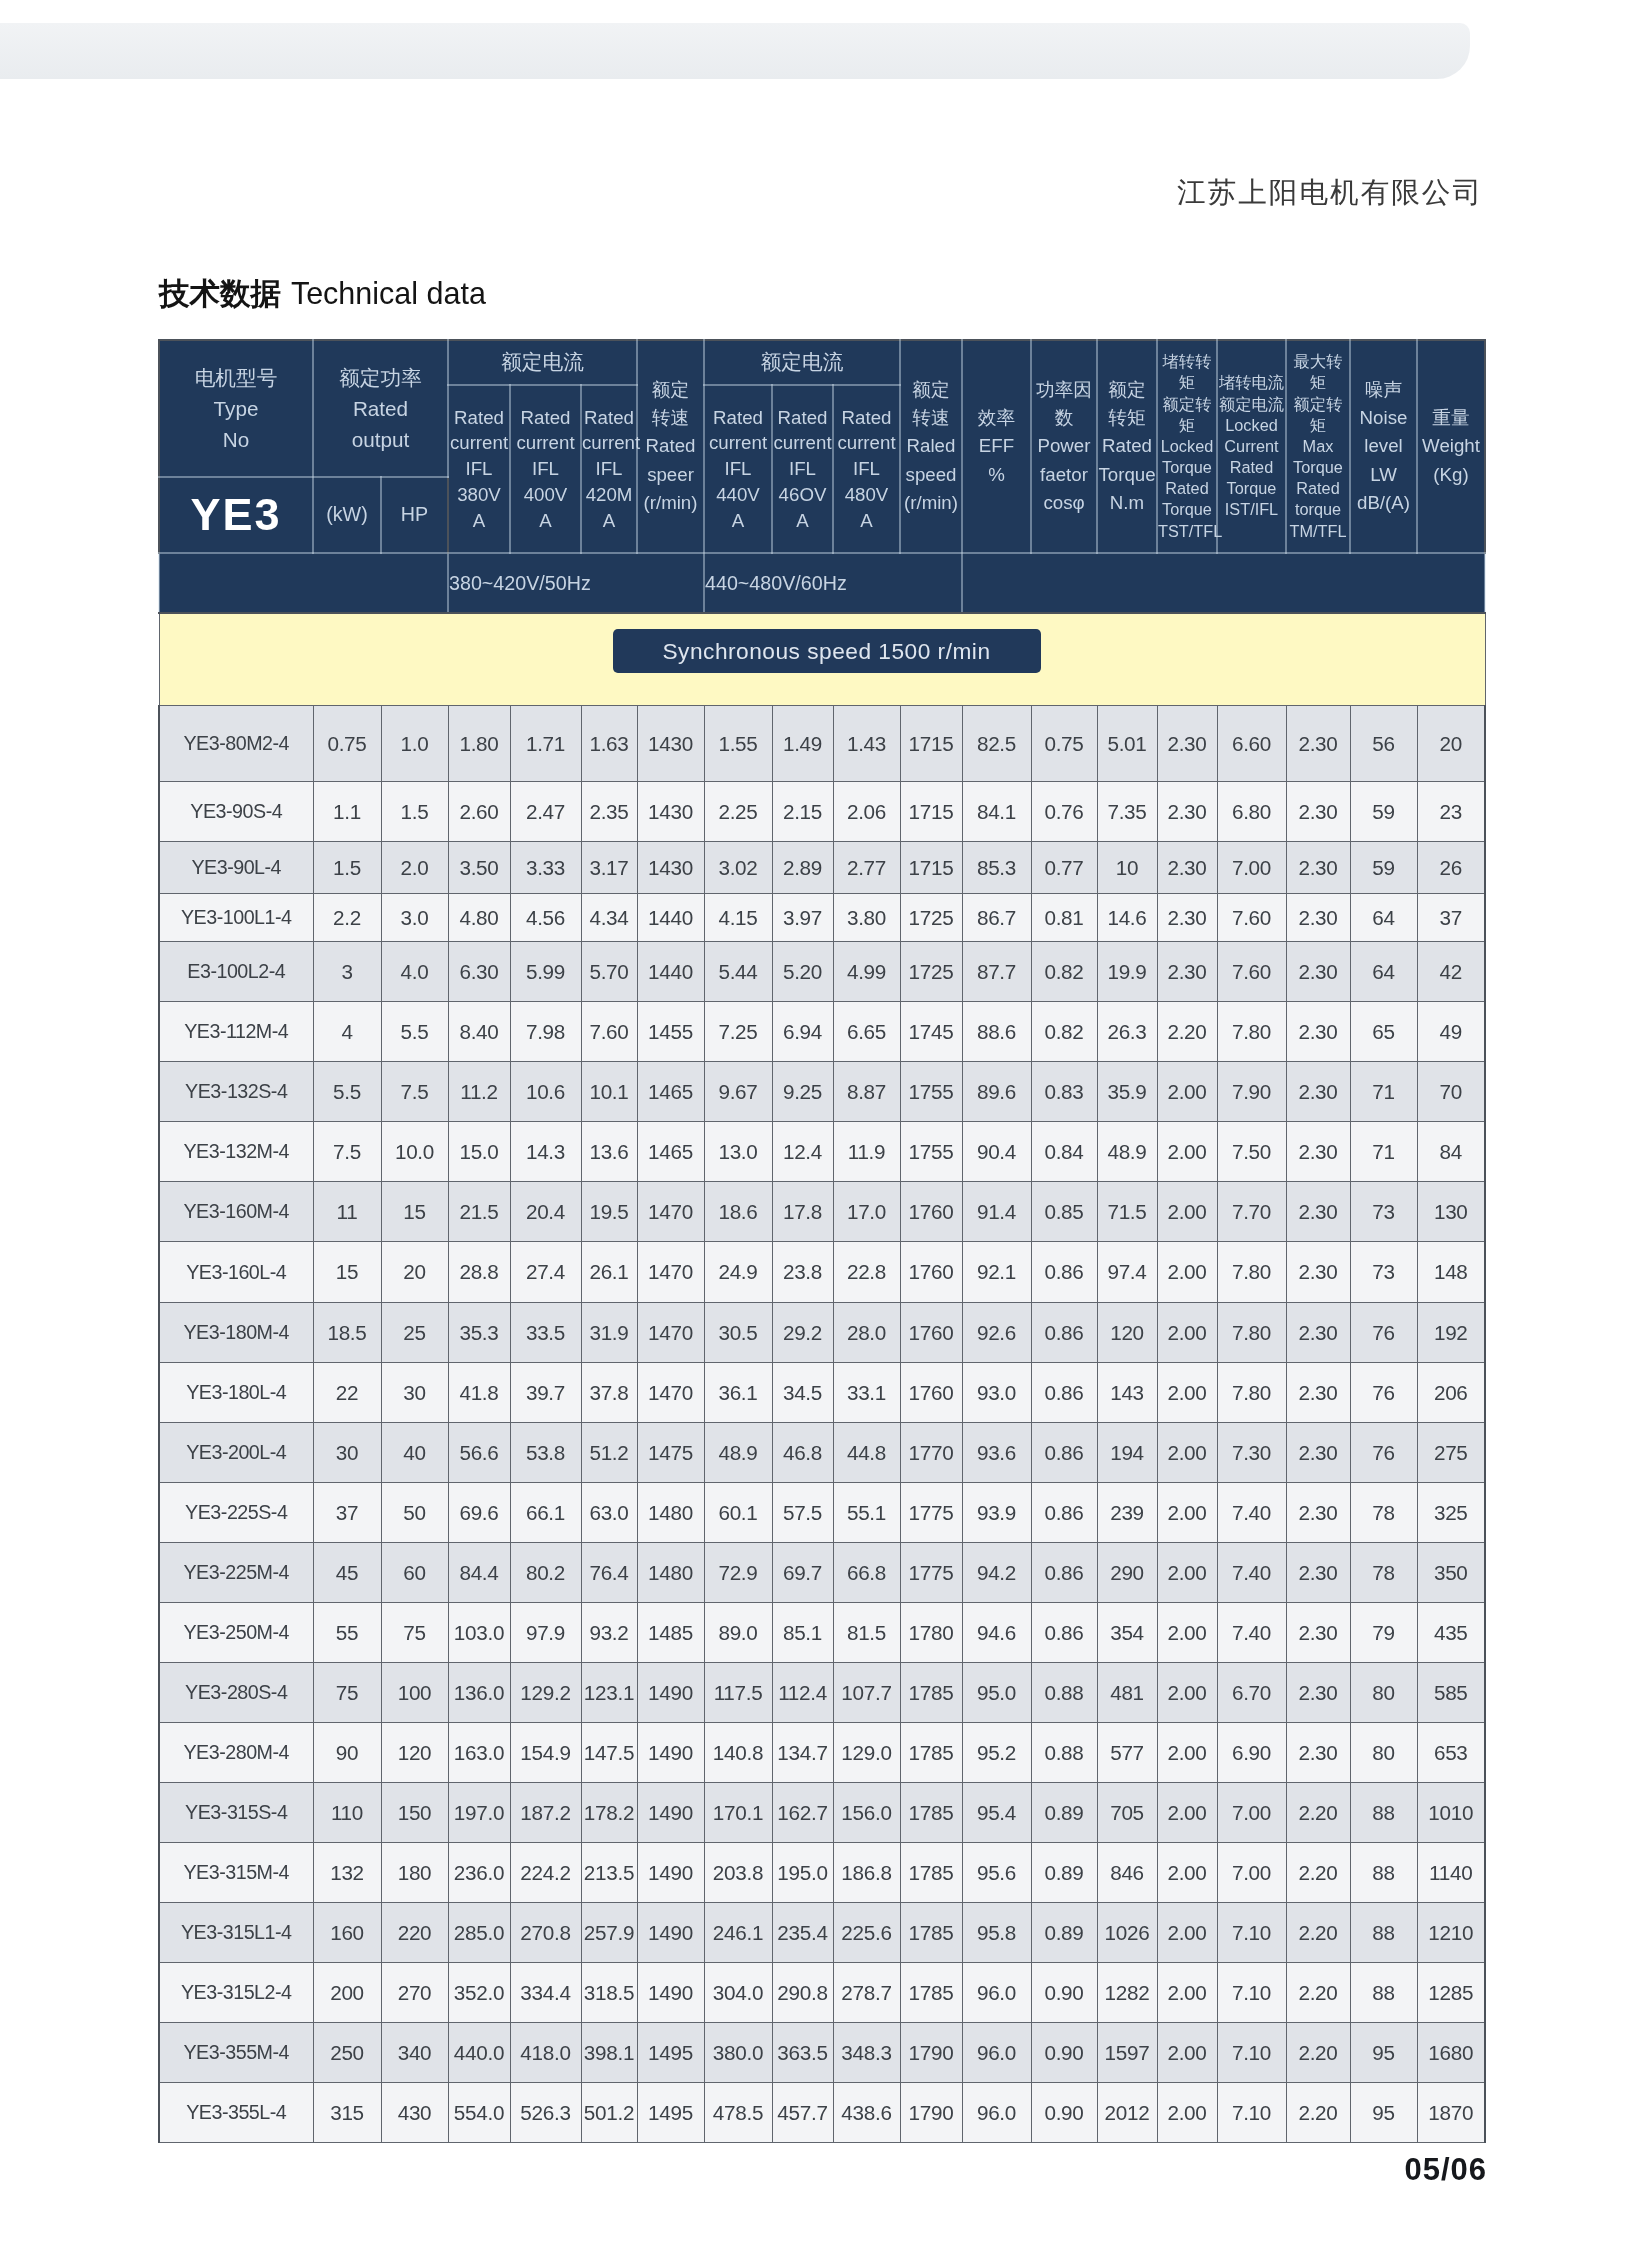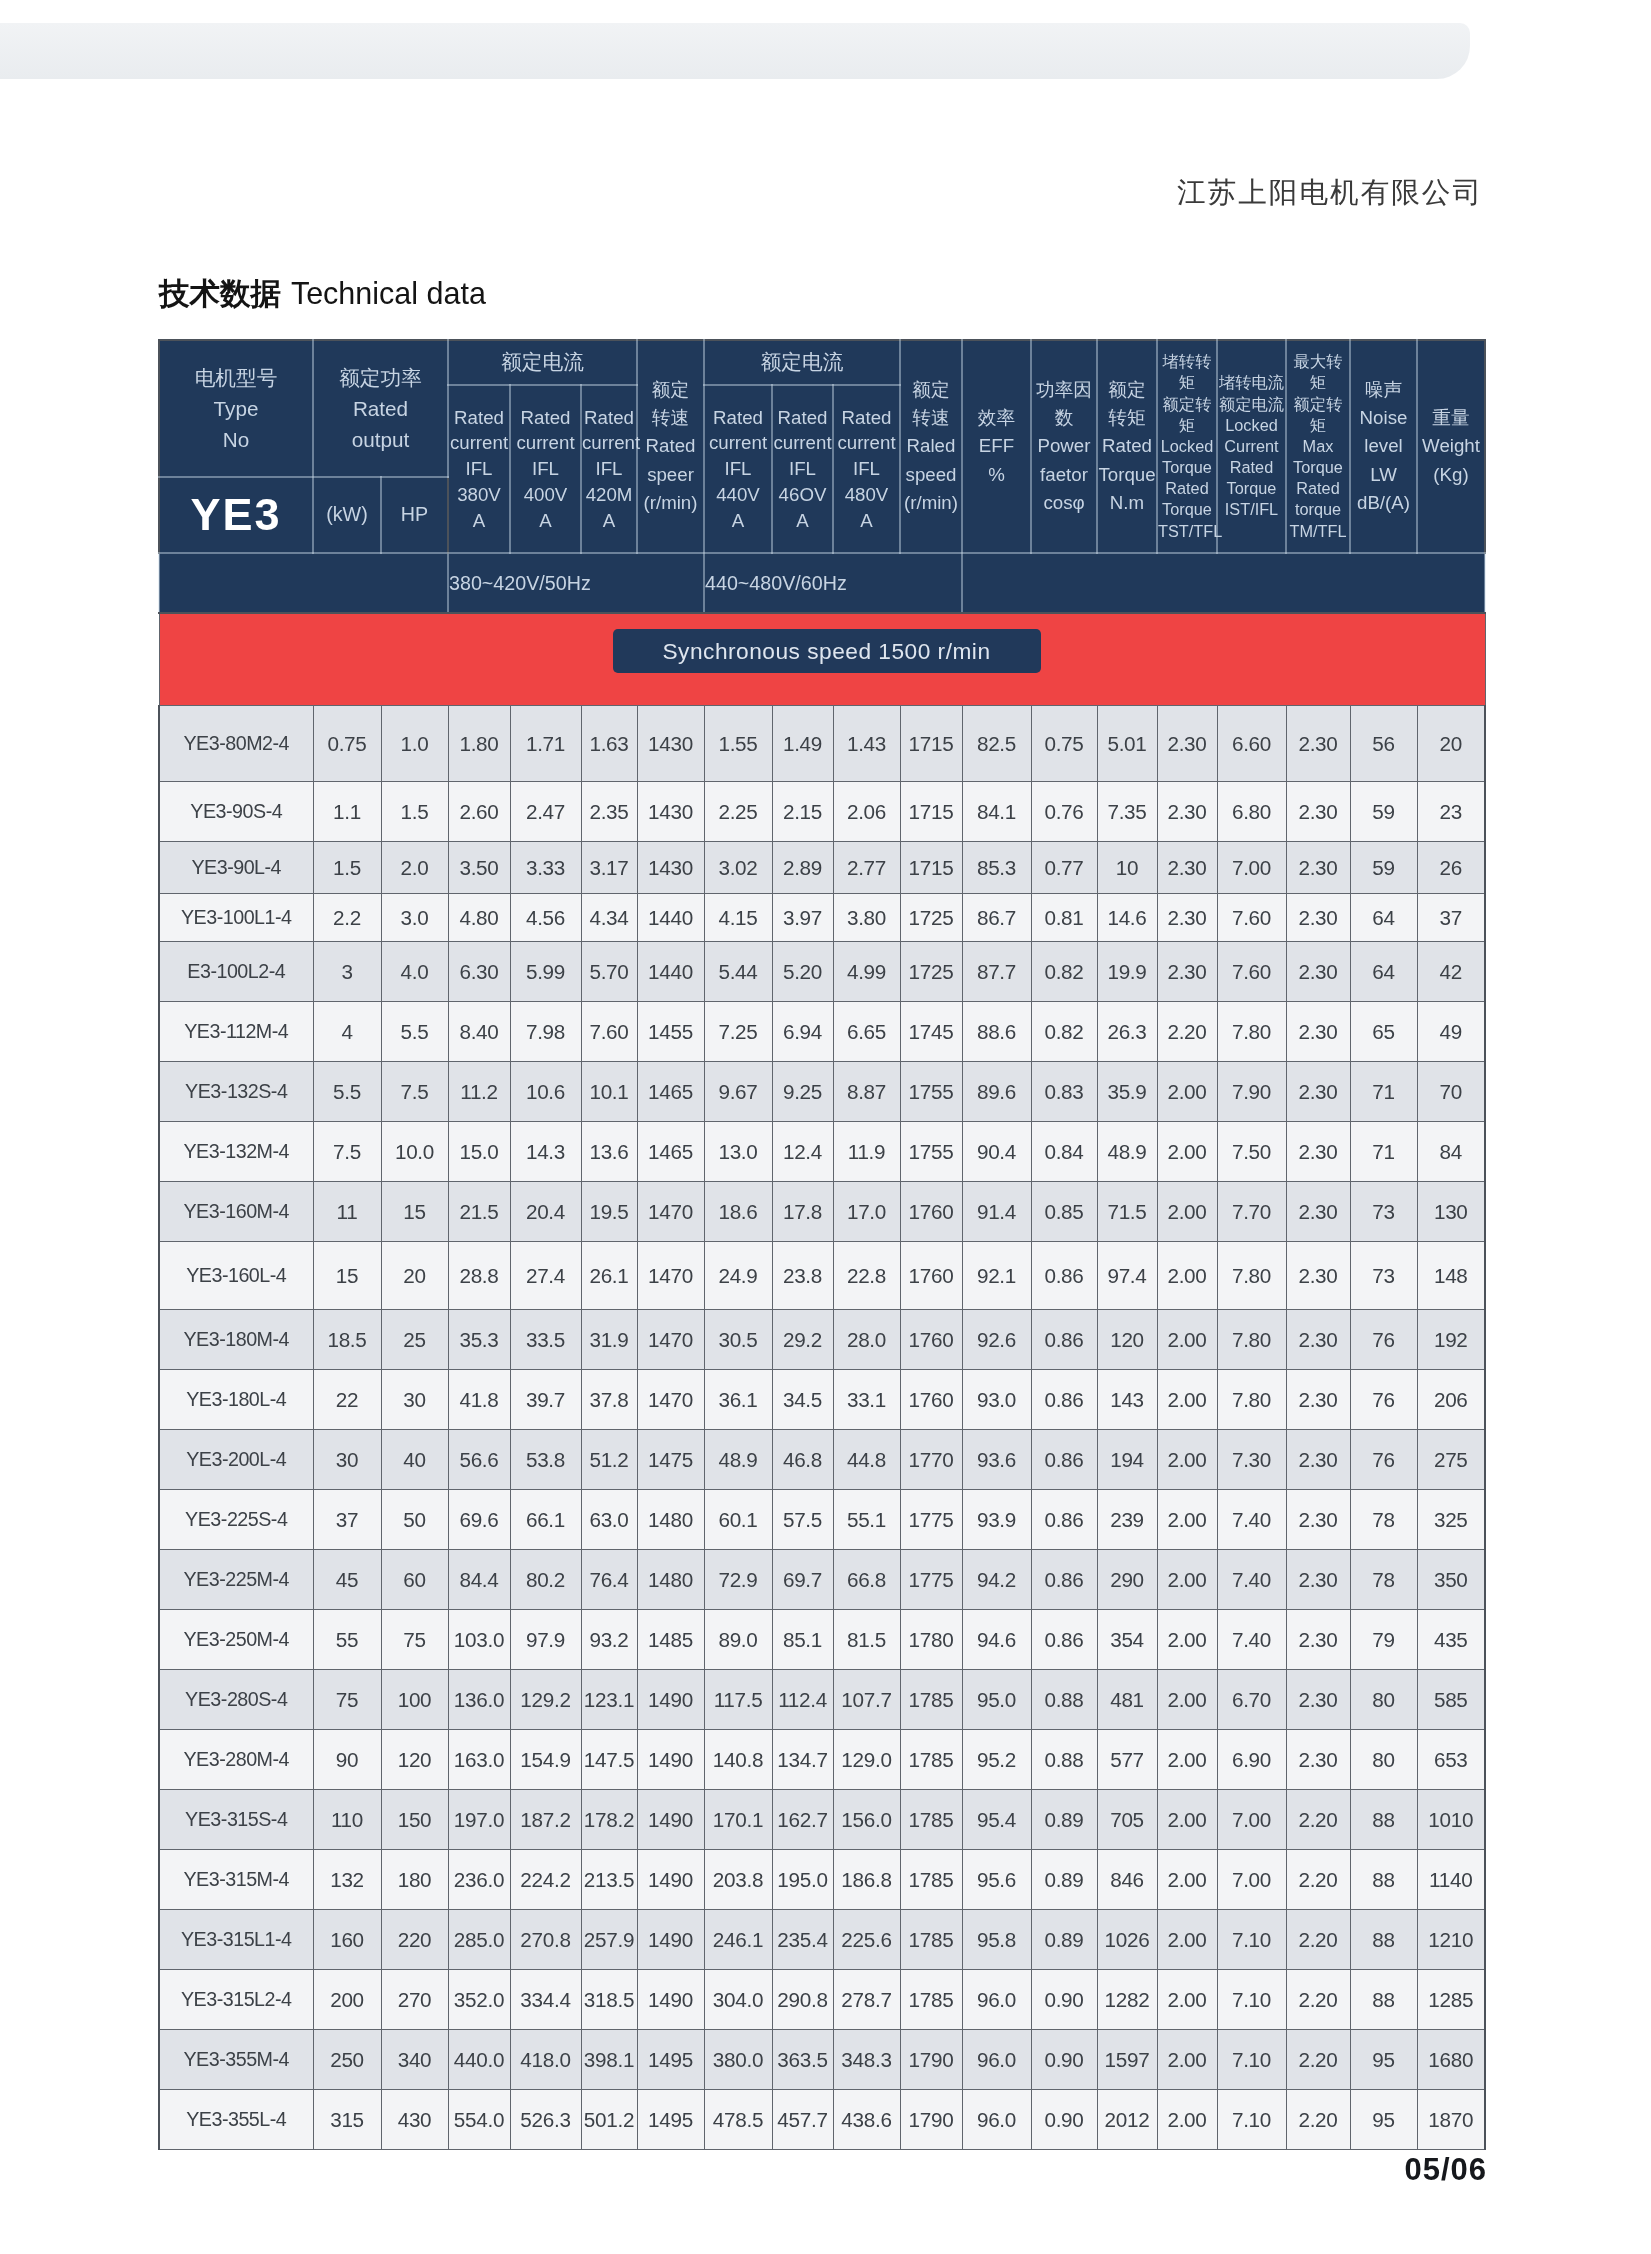--- a/index.html
+++ b/index.html
@@ -51,21 +51,21 @@
   tbody td {
     border:1.6px solid #60656d;
     color:#3c4147; font-size:20.7px; text-align:center;
     vertical-align:middle; padding:0; letter-spacing:-0.3px;
   }
   tbody tr.r-dark  td { background:#e0e3e8; }
   tbody tr.r-light td { background:#f3f4f6; }
   tbody td.type-cell { font-size:19.7px; letter-spacing:-0.5px; }
 
   tr.zone-row td {
-    background:#ef4444; height:91px; position:relative;
+    background:#fef9c3; height:91px; position:relative;
     border:1.6px solid #60656d; border-top:none;
   }
   .banner {
     position:absolute; left:453px; top:14.8px; width:428px; height:44px;
     background:#21395a; border-radius:4.9px;
     color:#dfe6ef; font-size:22.7px; line-height:44px; text-align:center;
     letter-spacing:0.5px;
   }
   .page-number {
     position:absolute; right:165px; top:2152px;
@@ -401,21 +401,21 @@
           <td>1760</td>
           <td>91.4</td>
           <td>0.85</td>
           <td>71.5</td>
           <td>2.00</td>
           <td>7.70</td>
           <td>2.30</td>
           <td>73</td>
           <td>130</td>
         </tr>
-        <tr class="r-light" style="height: 68px;">
+        <tr class="r-light" style="height: 61px;">
           <td class="type-cell">YE3-160L-4</td>
           <td>15</td>
           <td>20</td>
           <td>28.8</td>
           <td>27.4</td>
           <td>26.1</td>
           <td>1470</td>
           <td>24.9</td>
           <td>23.8</td>
           <td>22.8</td>

